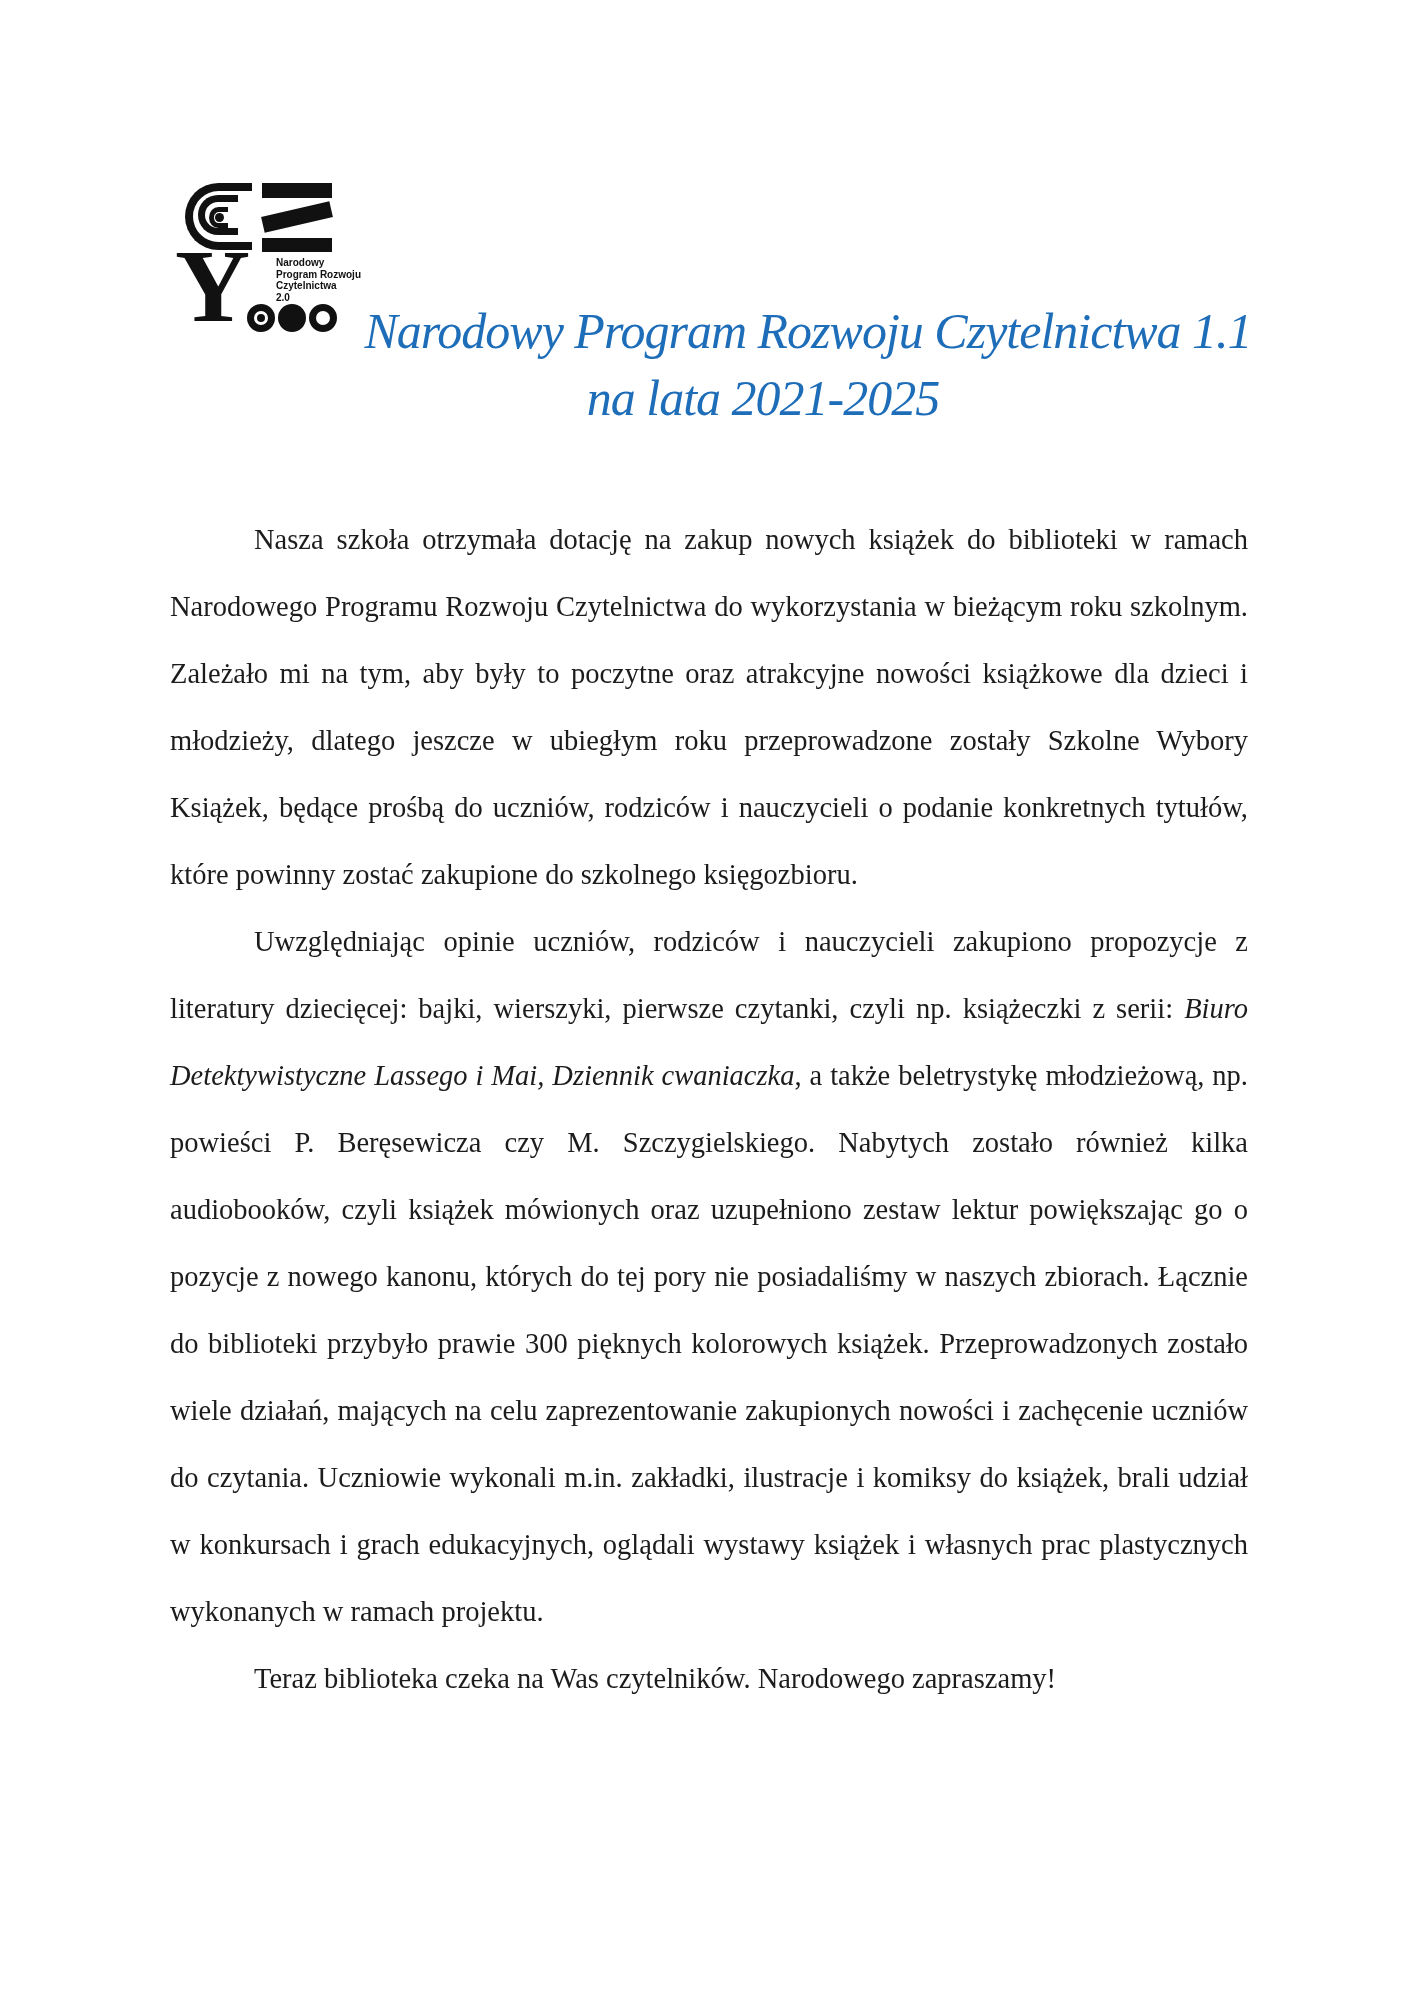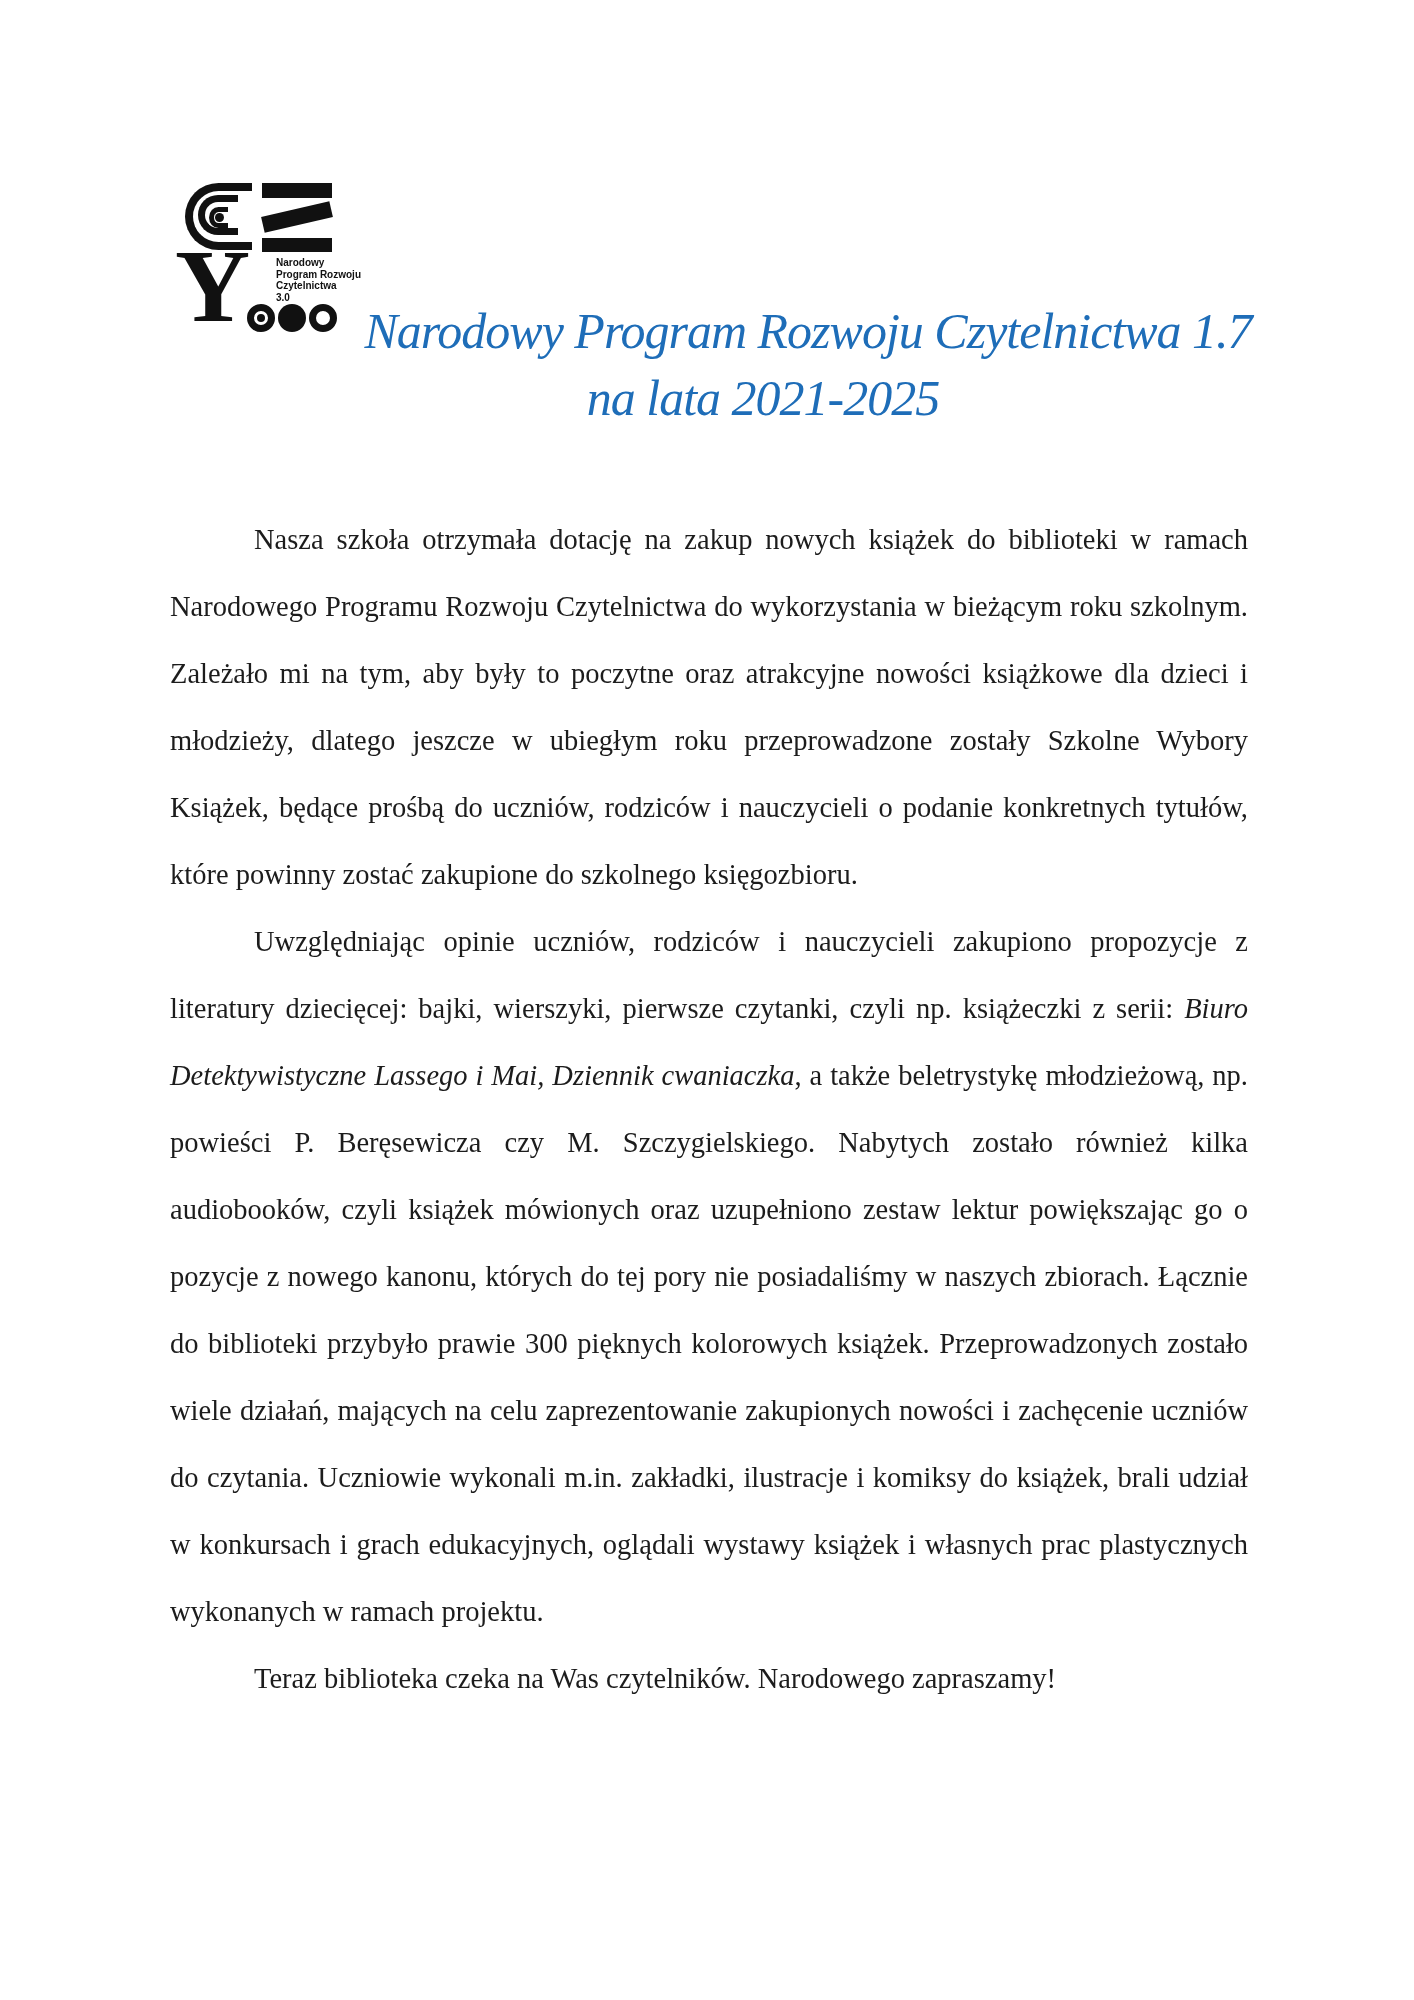--- a/index.html
+++ b/index.html
@@ -144,34 +144,34 @@
       <div class="z-bar z-mid"></div>
       <div class="z-bar z-bot"></div>
     </div>
 
     <div class="y-glyph">Y</div>
 
     <div class="logo-caption">
       <span>Narodowy</span>
       <span>Program Rozwoju</span>
       <span>Czytelnictwa</span>
-      <span>3.0</span>
+      <span>2.0</span>
     </div>
 
     <div class="logo-dots">
       <div class="dot dot-1">
           <div class="dot-core"></div>
         </div>
       <div class="dot dot-2"></div>
       <div class="dot dot-3"></div>
     </div>
   </div>
 
   <h1 class="doc-title">
-    <span class="line line1">Narodowy Program Rozwoju Czytelnictwa 1.7</span>
+    <span class="line line1">Narodowy Program Rozwoju Czytelnictwa 1.1</span>
     <span class="line line2">na lata 2021-2025</span>
   </h1>
 </header>
 
 <main class="doc-body">
   <p><span>Nasza szkoła otrzymała dotację na zakup nowych książek do biblioteki w ramach Narodowego Programu Rozwoju Czytelnictwa do wykorzystania w bieżącym roku szkolnym. Zależało mi na tym, aby były to poczytne oraz atrakcyjne nowości książkowe dla dzieci i młodzieży, dlatego jeszcze w ubiegłym roku przeprowadzone zostały Szkolne Wybory Książek, będące prośbą do uczniów, rodziców i nauczycieli o podanie konkretnych tytułów, które powinny zostać zakupione do szkolnego księgozbioru.</span></p>
   <p><span>Uwzględniając opinie uczniów, rodziców i nauczycieli zakupiono propozycje z literatury dziecięcej: bajki, wierszyki, pierwsze czytanki, czyli np. książeczki z serii: </span><span class="it">Biuro Detektywistyczne Lassego i Mai, Dziennik cwaniaczka</span><span>, a także beletrystykę młodzieżową, np. powieści P. Beręsewicza czy M. Szczygielskiego. Nabytych zostało również kilka audiobooków, czyli książek mówionych oraz uzupełniono zestaw lektur powiększając go o pozycje z nowego kanonu, których do tej pory nie posiadaliśmy w naszych zbiorach. Łącznie do biblioteki przybyło prawie 300 pięknych kolorowych książek. Przeprowadzonych zostało wiele działań, mających na celu zaprezentowanie zakupionych nowości i zachęcenie uczniów do czytania. Uczniowie wykonali m.in. zakładki, ilustracje i komiksy do książek, brali udział w konkursach i grach edukacyjnych, oglądali wystawy książek i własnych prac plastycznych wykonanych w ramach projektu.</span></p>
   <p><span>Teraz biblioteka czeka na Was czytelników. Narodowego zapraszamy!</span></p>
 </main>
 

